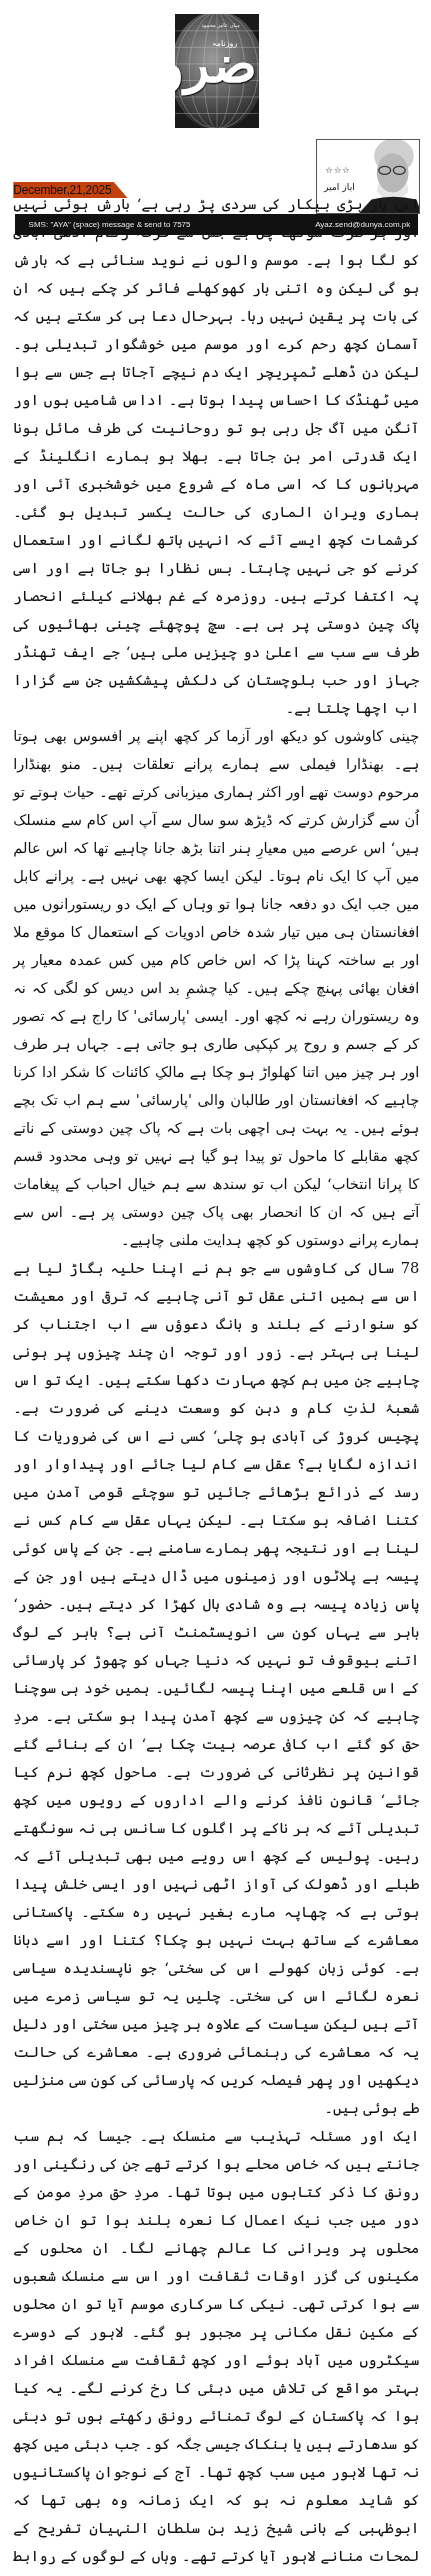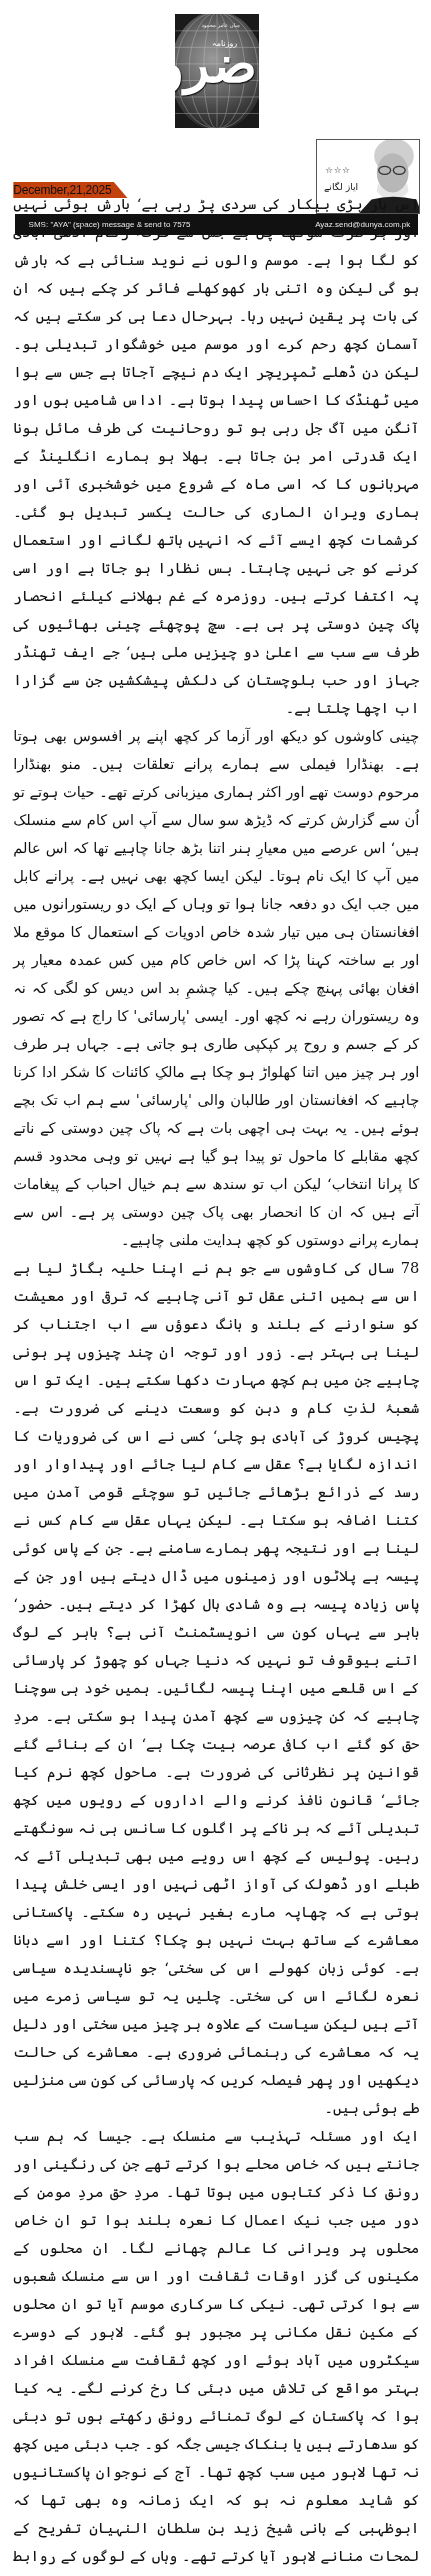--- a/index.html
+++ b/index.html
@@ -51,21 +51,21 @@
     </svg>
   </div>
   <div class="logo-top">میاں عامر محمود</div>
   <div class="logo-sub">روزنامہ</div>
   <div class="logo-word">ضروری</div>
 </div>
 
 <div class="banner">
   <div class="author-box">
     <div class="stars">☆☆☆</div>
-    <div class="author-name">ایاز لگانے</div>
+    <div class="author-name">ایاز امیر</div>
     <svg class="portrait" viewBox="0 0 96 118">
       <ellipse cx="54" cy="30" rx="30" ry="26" fill="#cfcfcf"></ellipse>
       <ellipse cx="52" cy="56" rx="24" ry="30" fill="#b7b7b7"></ellipse>
       <ellipse cx="40" cy="52" rx="9" ry="6" fill="none" stroke="#333" stroke-width="2"></ellipse>
       <ellipse cx="62" cy="52" rx="9" ry="6" fill="none" stroke="#333" stroke-width="2"></ellipse>
       <path d="M30 72 Q52 100 74 72 L76 84 Q52 110 28 84 Z" fill="#e6e6e6"></path>
       <path d="M0 118 L20 96 Q52 88 88 96 L96 118 Z" fill="#1c1c1c"></path>
     </svg>
   </div>
   <div class="date-tab">

